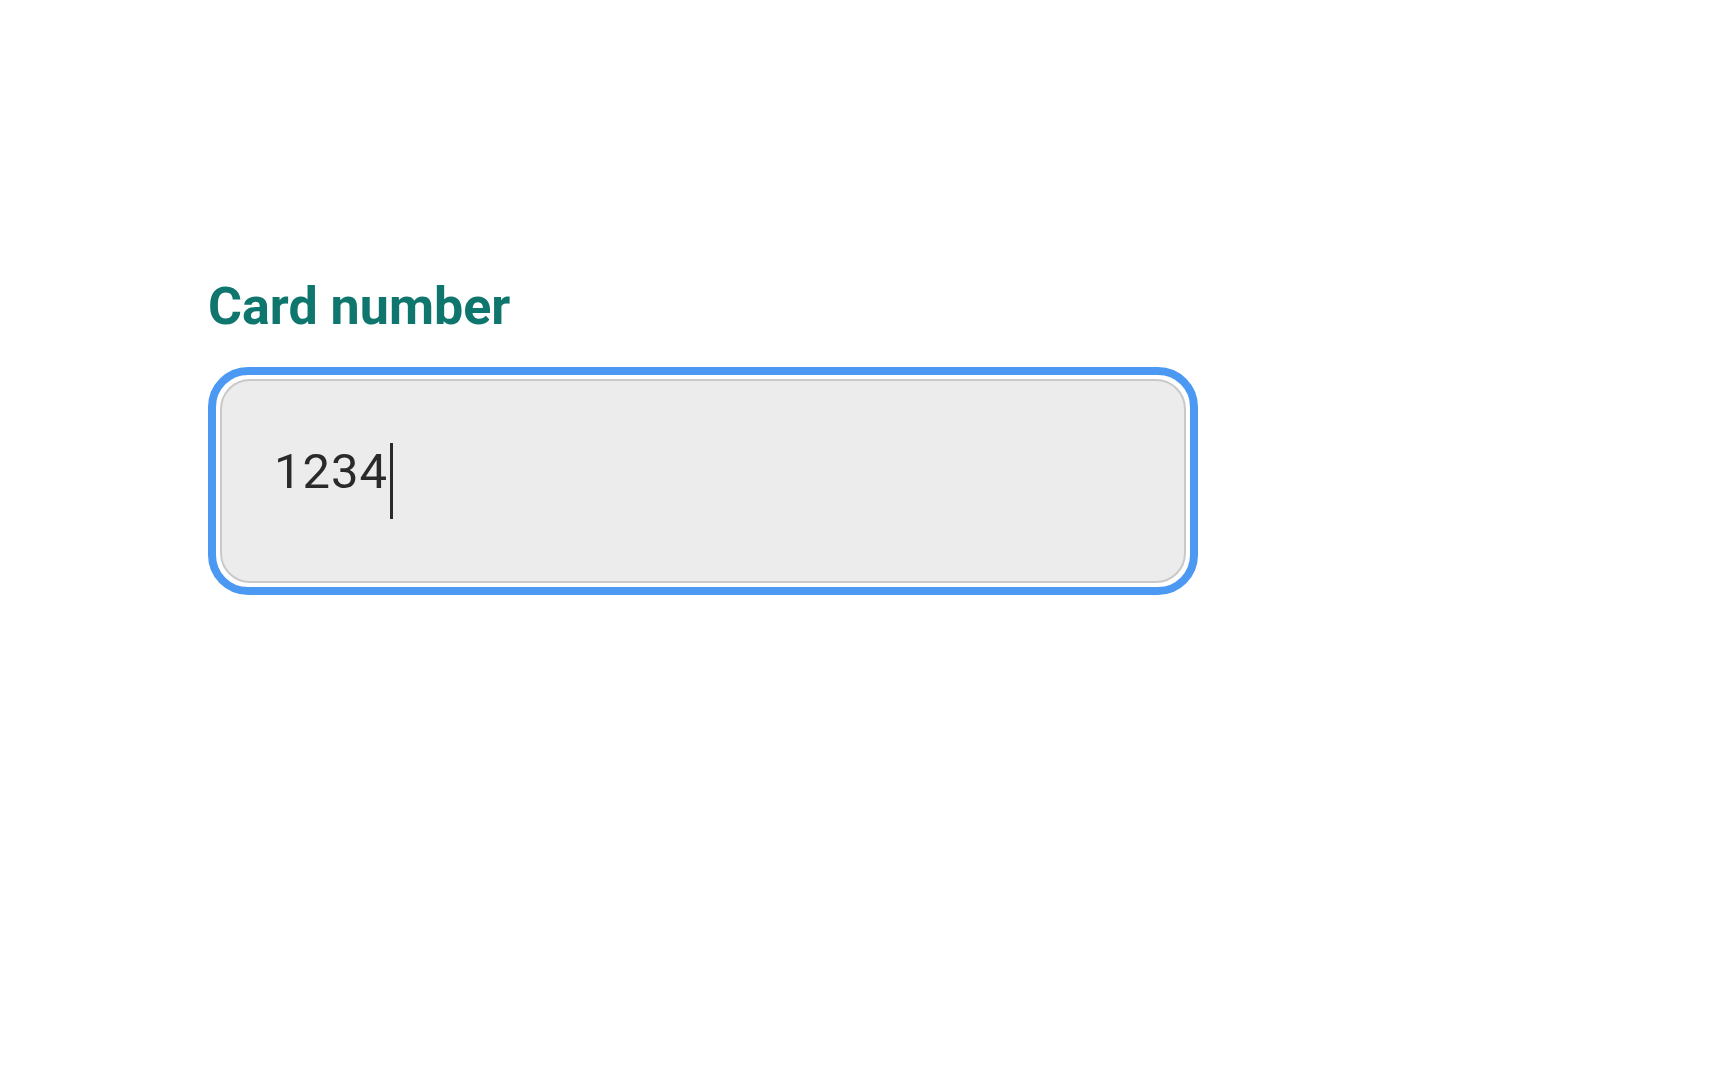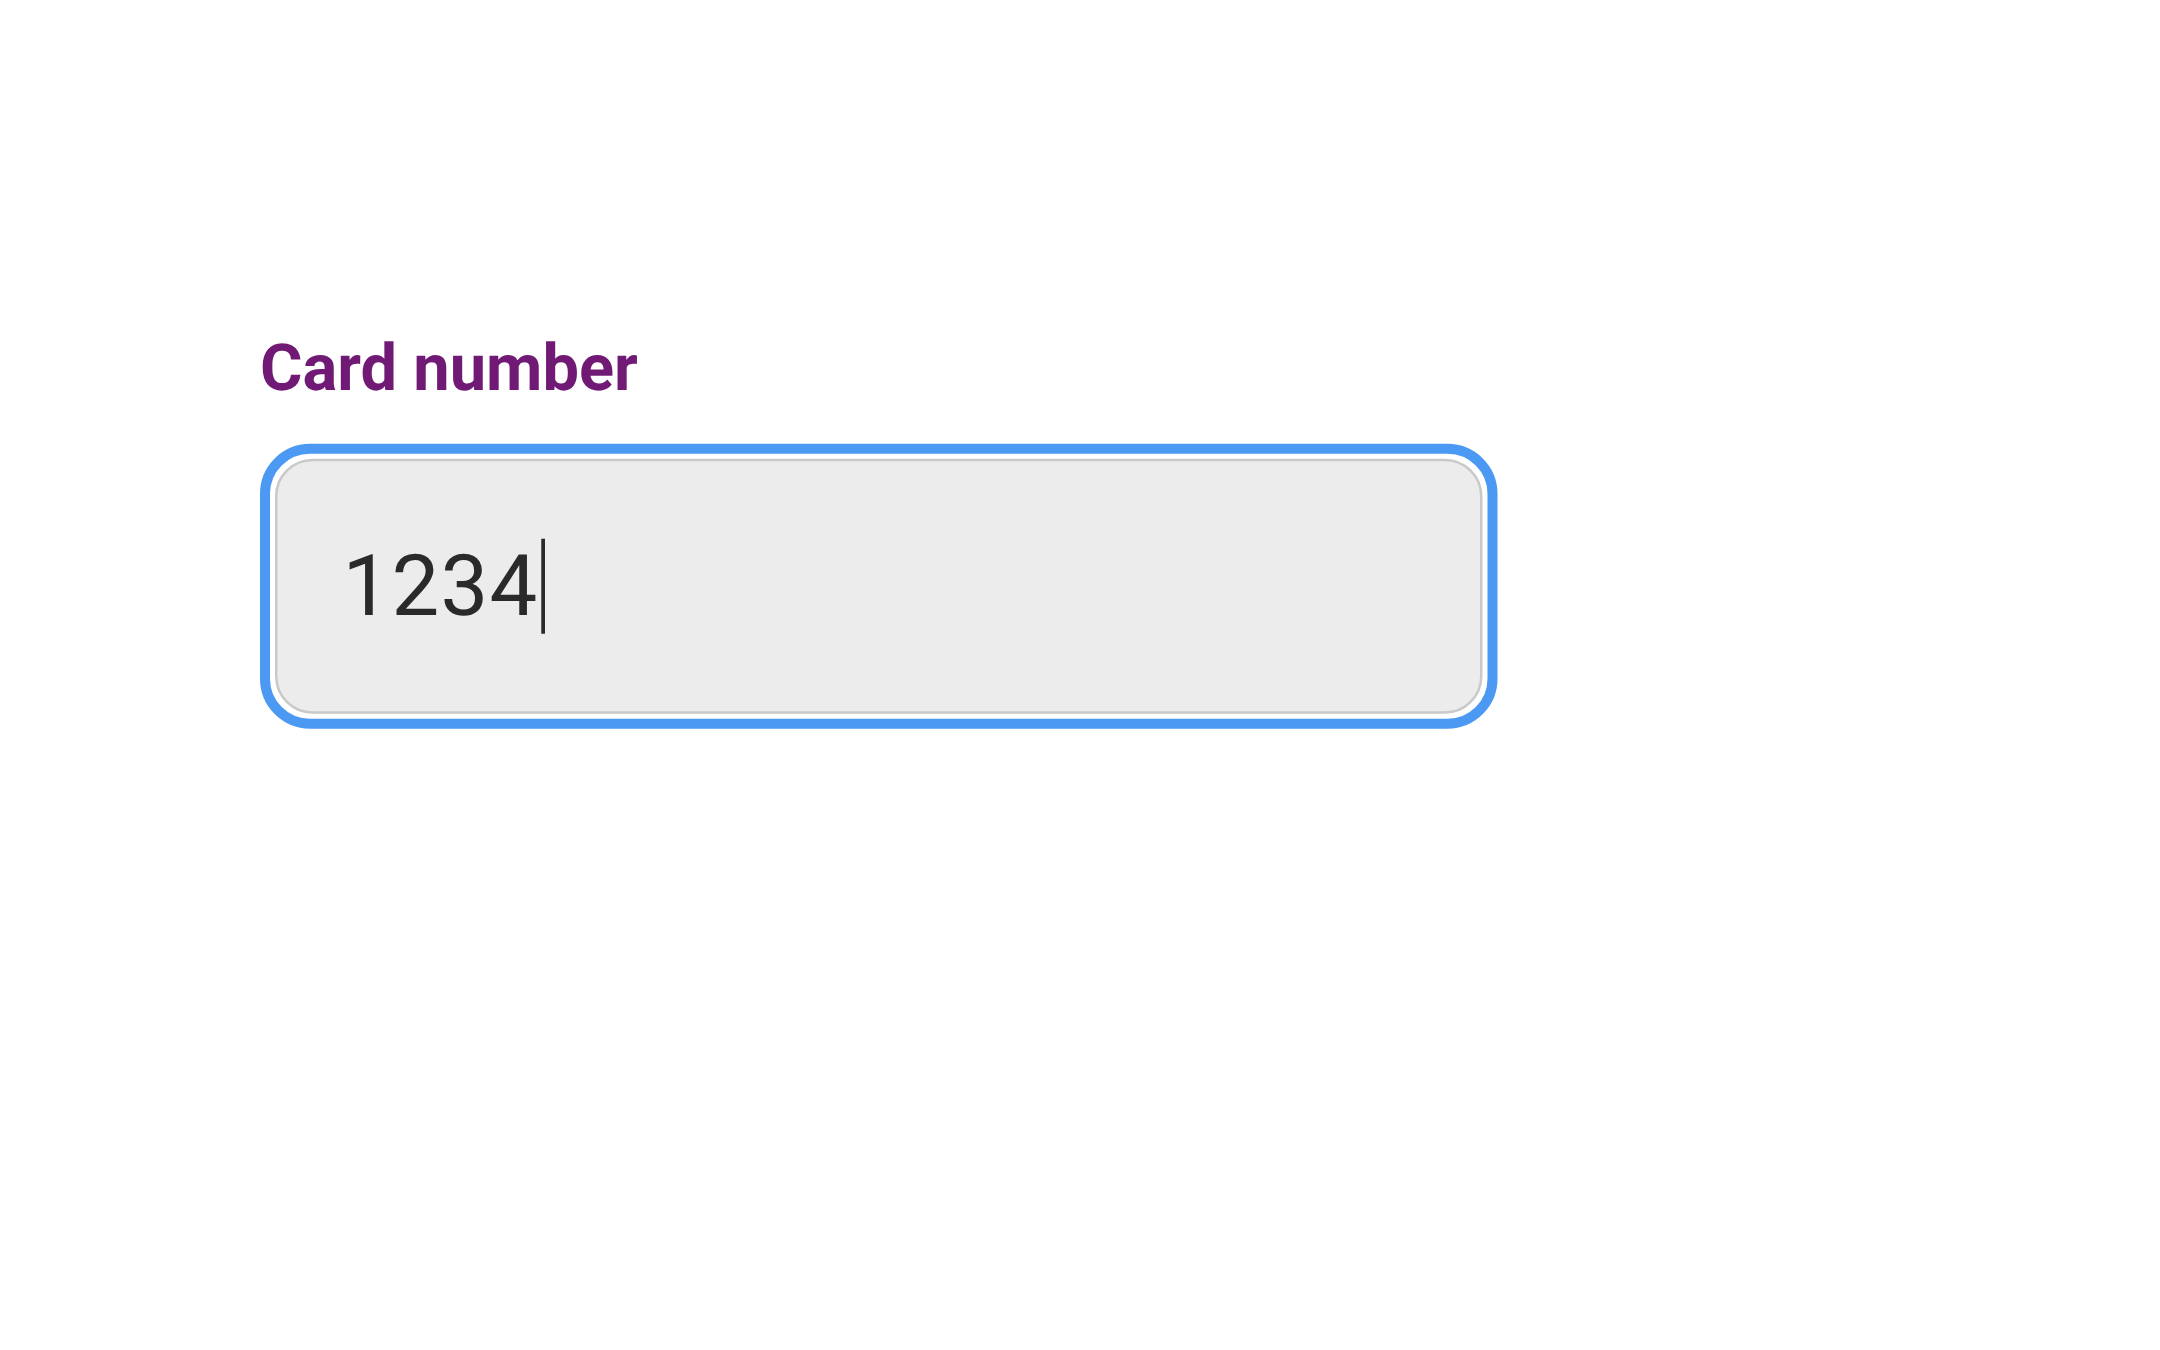--- a/index.html
+++ b/index.html
@@ -16,23 +16,24 @@
     }
     .form-group {
       position: absolute;
       left: 208px;
       top: 264px;
       width: 990px;
     }
     .label {
       font-size: 52px;
       font-weight: 700;
-      color: #701a75;
+      color: #0f766e;
       margin-bottom: 30px;
       display: block;
+      margin-top: 12px;
     }
     .input-wrapper {
       position: relative;
       width: 100%;
       height: 228px;
       border-radius: 40px;
       border: 8px solid #4b99f2;
       padding: 4px;
       background: #ffffff;
     }
@@ -40,26 +41,26 @@
       width: 100%;
       height: 100%;
       border-radius: 30px;
       background: #ececec;
       border: 2px solid #c9c9c9;
       display: flex;
       align-items: center;
       padding-left: 52px;
     }
     .input-value {
-      font-size: 68px;
+      font-size: 49px;
       font-weight: 400;
       color: #2a2a2a;
       letter-spacing: 1px;
       display: inline-flex;
-      align-items: center;
+      align-items: flex-start;
     }
     .caret {
       display: inline-block;
       width: 3px;
       height: 76px;
       background: #2a2a2a;
       margin-left: 2px;
       vertical-align: middle;
     }
   </style>

